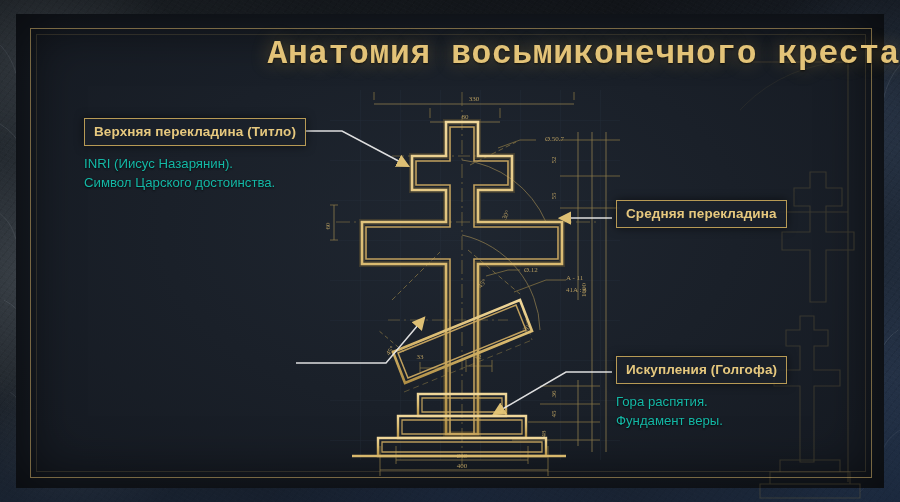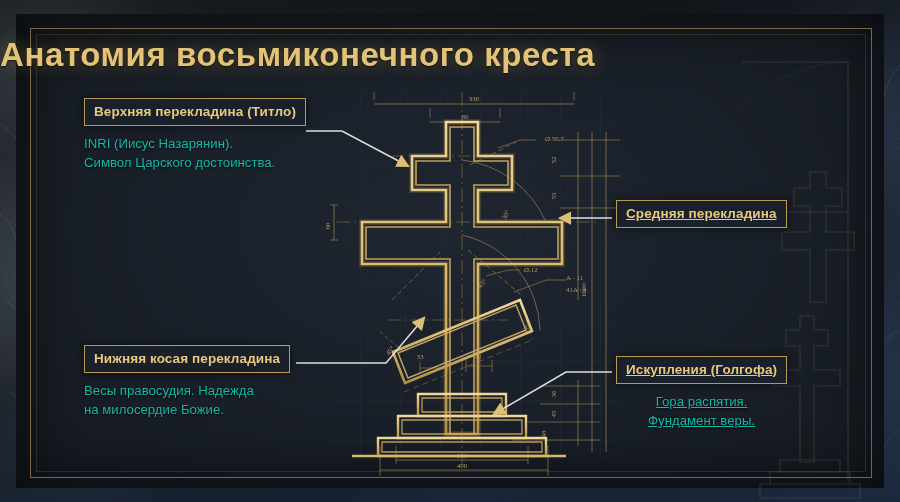--- a/index.html
+++ b/index.html
@@ -43,22 +43,22 @@
     box-shadow:0 0 50px 12px rgba(0,0,0,.55) inset;
   }
   
   #frame-outer{position:absolute;left:30px;top:28px;width:840px;height:448px;
     border:1px solid rgba(196,166,98,.58);pointer-events:none;}
   #frame-inner{position:absolute;left:36px;top:34px;width:828px;height:436px;
     border:1px solid rgba(196,166,98,.16);pointer-events:none;}
 
   
   #title{
-    position:absolute;left:0;right:0;top:36px;text-align:left;
-    font-family:Liberation Sans, sans-serif;
+    position:absolute;left:0;right:0;top:36px;text-align:right;
+    font-family:Liberation Mono, monospace;
     font-size:33px;font-weight:700;letter-spacing:.6px;
     color:#e3c378;
     text-shadow:0 0 18px rgba(200,160,70,.40),0 1px 2px rgba(0,0,0,.8);
   }
 
   
   .callout{position:absolute;}
   .callout .chip{
     display:inline-block;
     border:1px solid #b79a55;
@@ -71,23 +71,23 @@
     letter-spacing:.1px;
   }
   .callout .desc{
     margin-top:8px;
     color:#14b8a6;
     font-size:13.2px;
     line-height:19px;
     white-space:pre-line;
     text-shadow:0 1px 2px rgba(0,0,0,.85);
   }
-  .callout.right .chip, .callout.right .desc{text-align:center;text-decoration:underline;}
-
-  #c-top   {left:84px; top:98px;}
+  .callout.right .chip, .callout.right .desc{text-align:left;}
+
+  #c-top   {left:84px; top:118px;}
   #c-mid   {left:616px;top:200px;}
   #c-bottom{left:84px; top:345px;}
   #c-base  {left:616px;top:356px;}
 
   
   #blueprint{position:absolute;left:0;top:0;width:900px;height:502px;pointer-events:none;}
 
   
   #ghost{position:absolute;right:0;top:0;width:160px;height:502px;opacity:.55;pointer-events:none;}
 </style>
@@ -275,25 +275,20 @@
   <div class="callout" id="c-top">
     <div class="chip">Верхняя перекладина (Титло)</div>
     <div class="desc">INRI (Иисус Назарянин).
 Символ Царского достоинства.</div>
   </div>
 
   <div class="callout right" id="c-mid">
     <div class="chip">Средняя перекладина</div>
   </div>
 
-  <div class="callout" id="c-bottom">
-    <div class="chip">Нижняя косая перекладина</div>
-    <div class="desc">Весы правосудия. Надежда
-на милосердие Божие.</div>
-  </div>
 
   <div class="callout right" id="c-base">
     <div class="chip">Искупления (Голгофа)</div>
     <div class="desc">Гора распятия.
 Фундамент веры.</div>
   </div>
 
 </div>
 
 </body></html>

